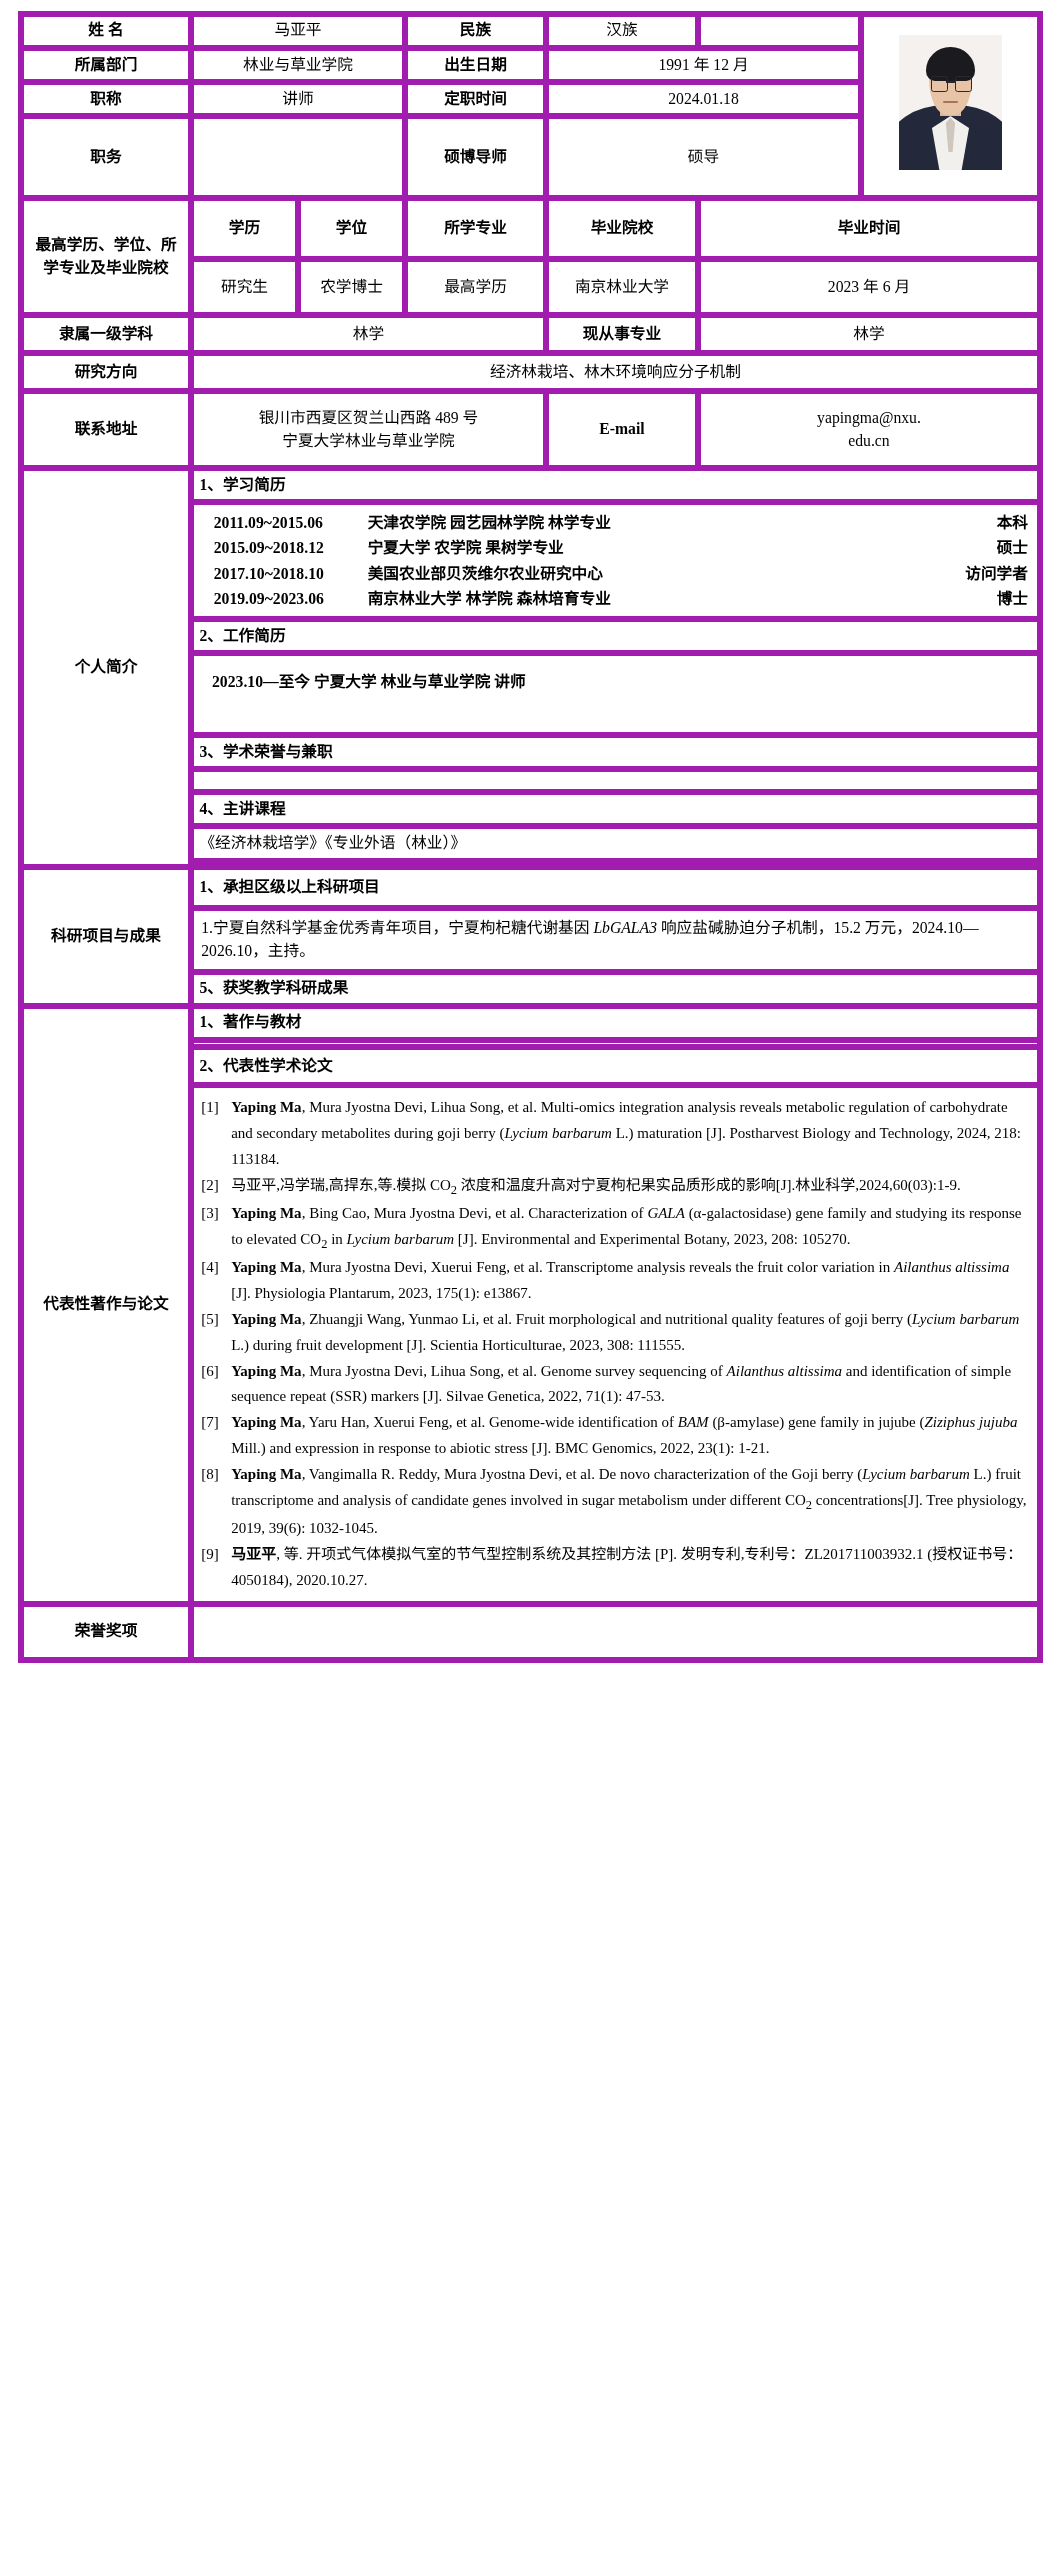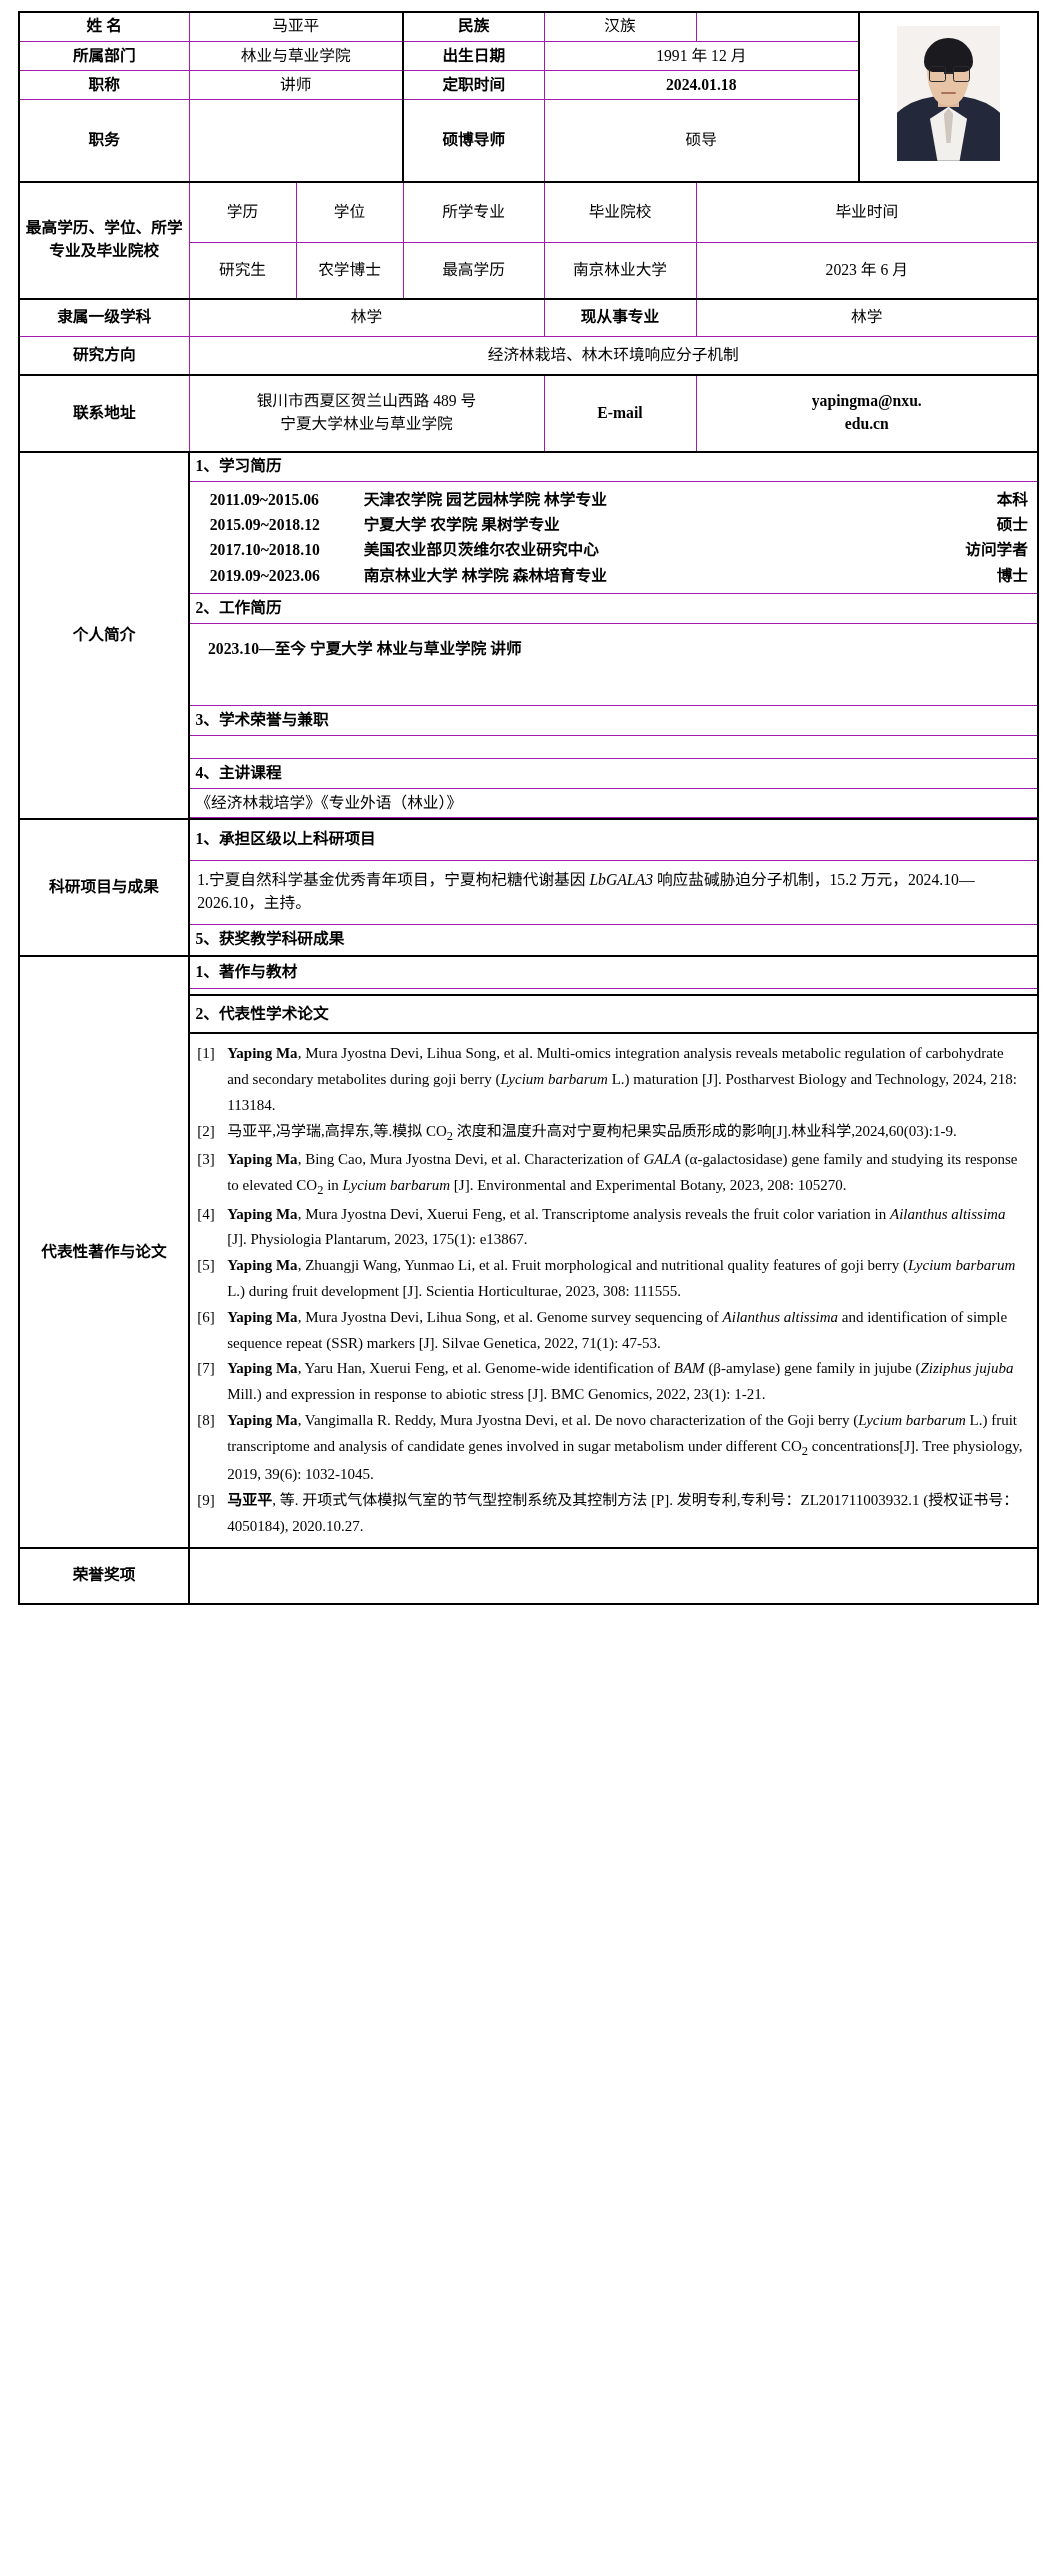--- a/index.html
+++ b/index.html
@@ -21,40 +21,40 @@
     background: #ffffff;
     position: relative;
   }
   table.cv {
     border-collapse: collapse;
     width: 1021px;
     table-layout: fixed;
     border: 2.1px solid #000;
   }
   table.cv td {
-    border: 1px solid #a21caf;
+    border: 6px solid #a21caf;
     padding: 2.7px 5.4px;
     vertical-align: middle;
     font-size: 15.7px;
     line-height: 1.45;
   }
   
   .tb-thick-top { border-top: 2.1px solid #000 !important; }
   .tb-thick-right { border-right: 2.1px solid #000 !important; }
   .tb-thick-left { border-left: 2.1px solid #000 !important; }
   .lft { text-align: left; }
-  .bold { font-weight: bold; }
+  .bold { font-weight: normal; }
   .label-cell {
     text-align: center;
     font-weight: bold;
     font-size: 16px;
   }
   .hdr-cell {
     text-align: center;
-    font-weight: normal;
+    font-weight: bold;
     font-size: 16px;
   }
   .val-cell {
     text-align: center;
     font-size: 16px;
   }
   .sect-label {
     text-align: center;
     font-weight: bold;
     font-size: 17px;

